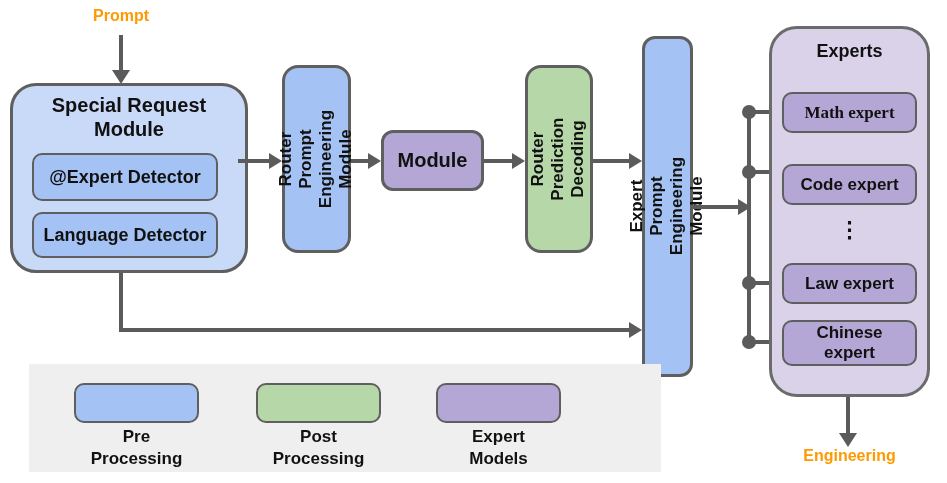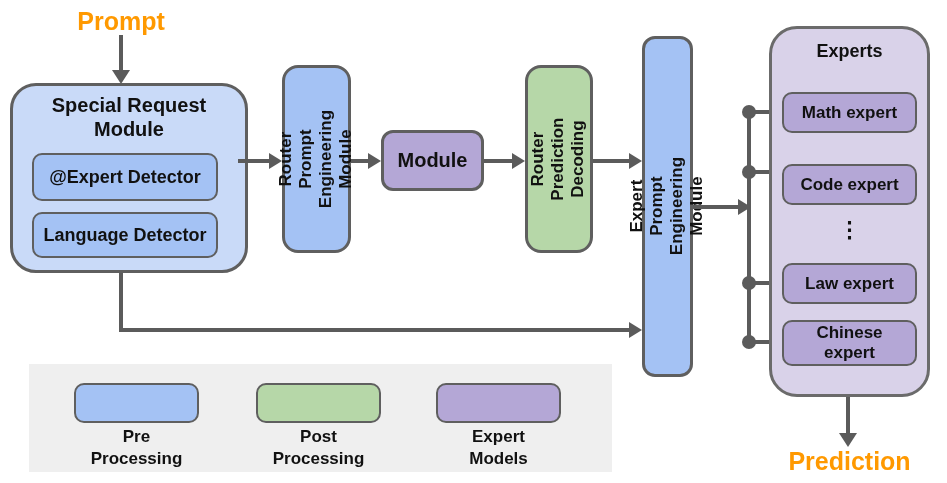--- a/index.html
+++ b/index.html
@@ -10,21 +10,21 @@
        text-align:center;box-sizing:border-box;}
   .inner{border-width:2.5px;border-radius:10px;}
   .line{position:absolute;background:#5b5b5b;}
   .head-right{position:absolute;width:0;height:0;border-top:8px solid transparent;
               border-bottom:8px solid transparent;border-left:13px solid #5b5b5b;}
   .head-down{position:absolute;width:0;height:0;border-left:9px solid transparent;
              border-right:9px solid transparent;border-top:14px solid #5b5b5b;}
   .dot{position:absolute;width:14px;height:14px;border-radius:50%;background:#5b5b5b;}
   .pre{white-space:pre-line;line-height:1.22;}
   .vtext span{display:block;transform:rotate(-90deg);white-space:pre-line;text-align:center;line-height:1.18;}
-  .orange{color:#ff9900;font-size:25px;text-align:center;position:absolute;}
+  .orange{color:#ff9900;font-size:16px;text-align:center;position:absolute;}
   .blue-fill{background:#a4c2f4;}
   .green-fill{background:#b6d7a8;}
   .purple-fill{background:#b4a7d6;}
 </style>
 </head>
 <body>
 
 <div id="page">
 
   <div class="orange" style="left:61px;top:7px;width:120px;">Prompt</div>
@@ -79,32 +79,32 @@
   <div class="line" style="left:749px;top:170px;width:33px;height:4px;"></div>
   <div class="line" style="left:749px;top:281px;width:33px;height:4px;"></div>
   <div class="line" style="left:749px;top:340px;width:33px;height:4px;"></div>
   <div class="dot" style="left:742px;top:105px;"></div>
   <div class="dot" style="left:742px;top:165px;"></div>
   <div class="dot" style="left:742px;top:276px;"></div>
   <div class="dot" style="left:742px;top:335px;"></div>
 
   <div class="box" style="left: 769px; top: 26px; width: 161px; height: 371px; border-radius: 28px; border-color: rgb(107, 107, 107); background-color: rgb(217, 210, 233);">
     <div class="abs" style="left:0;top:12px;width:100%;font-size:18px;">Experts</div>
-    <div class="box inner purple-fill" style="left: 10px; top: 63px; width: 135px; height: 41px; font-size: 17px; padding: 0px 14px; line-height: 1.15; background-color: rgb(180, 167, 214);">Math expert</div>
+    <div class="box inner purple-fill" style="left: 10px; top: 63px; width: 135px; height: 41px; font-size: 17px; padding: 0px 14px; line-height: 1.15; background-color: rgb(180, 167, 214); font-family: Liberation Serif, serif;">Math expert</div>
     <div class="box inner purple-fill" style="left: 10px; top: 123px; width: 135px; height: 41px; font-size: 17px; padding: 0px 14px; line-height: 1.15; background-color: rgb(180, 167, 214); margin-top: 12px;">Code expert</div>
     <div class="abs" style="left:0;top:188px;width:100%;font-size:22px;text-align:center;">⋮</div>
     <div class="box inner purple-fill" style="left: 10px; top: 234px; width: 135px; height: 41px; font-size: 17px; padding: 0px 14px; line-height: 1.15; background-color: rgb(180, 167, 214);">Law expert</div>
     <div class="box inner purple-fill" style="left: 10px; top: 291px; width: 135px; height: 46px; font-size: 17px; padding: 0px 14px; line-height: 1.15; background-color: rgb(180, 167, 214);">Chinese expert</div>
   </div>
 
   <div class="line" style="left:846px;top:397px;width:4px;height:36px;"></div>
   <div class="head-down" style="left:839px;top:433px;"></div>
-  <div class="orange" style="left:769px;top:447px;width:161px;">Prediction</div>
+  <div class="orange" style="left:769px;top:447px;width:161px;">Engineering</div>
 
-  <div class="abs" style="left:29px;top:364px;width:583px;height:108px;background:#efefef;">
+  <div class="abs" style="left:29px;top:364px;width:632px;height:108px;background:#efefef;">
     <div class="box inner blue-fill" style="left: 45px; top: 19px; width: 125px; height: 40px; background-color: rgb(164, 194, 244);"></div>
     <div class="box inner green-fill" style="left: 227px; top: 19px; width: 125px; height: 40px; background-color: rgb(182, 215, 168);"></div>
     <div class="box inner purple-fill" style="left: 407px; top: 19px; width: 125px; height: 40px; background-color: rgb(180, 167, 214);"></div>
     <div class="abs pre" style="left:37px;top:62px;width:141px;font-size:17px;text-align:center;line-height:1.3;">Pre
 Processing</div>
     <div class="abs pre" style="left:219px;top:62px;width:141px;font-size:17px;text-align:center;line-height:1.3;">Post
 Processing</div>
     <div class="abs pre" style="left:399px;top:62px;width:141px;font-size:17px;text-align:center;line-height:1.3;">Expert
 Models</div>
   </div>

